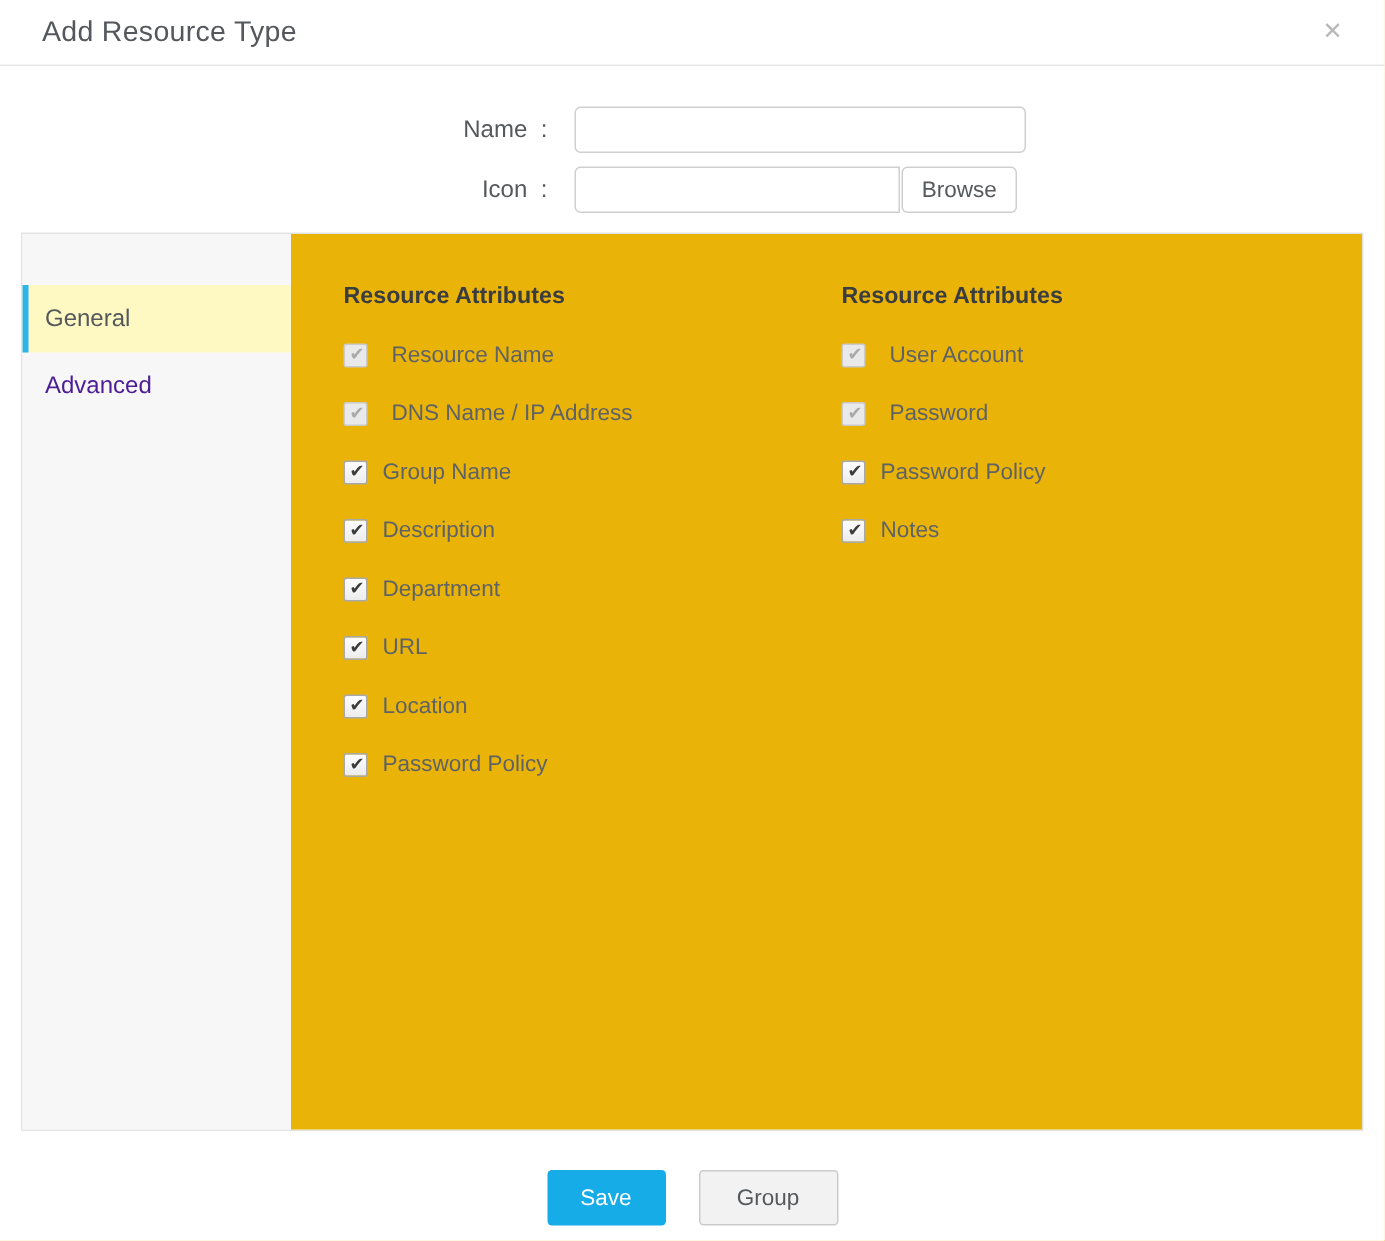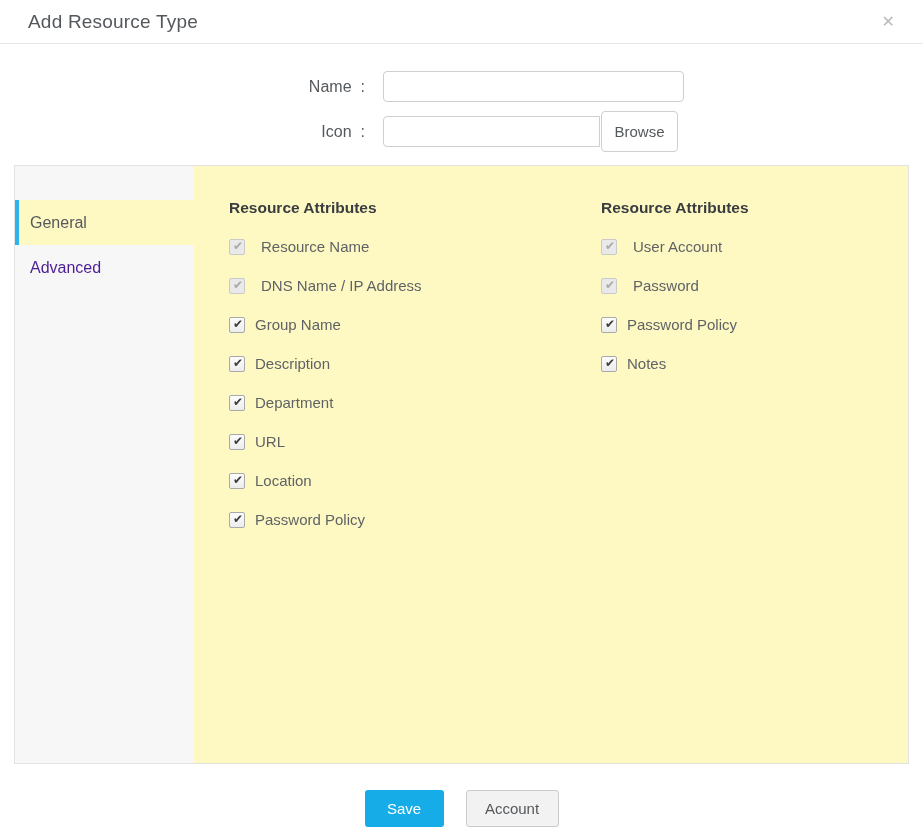--- a/index.html
+++ b/index.html
@@ -40,21 +40,21 @@
   .txt-input {
     margin-left: 18px;
     height: 31px; width: 301px;
     border: 1px solid #cfcfcf; border-radius: 4px;
     font-family: "Liberation Sans", sans-serif;
     font-size: 14px; color: #555; padding: 0 8px;
     outline: none; background: #fff;
   }
   .txt-input.icon-input { width: 217px; border-radius: 4px 0 0 4px; }
   .browse-btn {
-    height: 41px; width: 77px; margin-left: 1px;
+    height: 31px; width: 77px; margin-left: 1px;
     background: #fff; border: 1px solid #cfcfcf; border-radius: 4px;
     font-family: "Liberation Sans", sans-serif;
     font-size: 15px; color: #55595c; cursor: pointer;
   }
 
   
   .panel {
     margin: 13px 14px 0 14px;
     height: 599px;
     border: 1px solid #e3e3e3;
@@ -71,24 +71,23 @@
     border-left: 4px solid transparent;
     font-size: 16px; color: #4c1d95;
     cursor: pointer;
   }
   .tab.active {
     background: #fef9c3;
     border-left-color: #2eb4e9;
     color: #55595c;
   }
   .panel-content {
-    flex: 1; background: #fef9c3;
+    flex: 1; background: #eab308;
     display: flex;
     padding: 33px 0 0 35px;
-    gap: 40px;
   }
   .attr-col { width: 332px; }
   .attr-col:last-child { width: auto; flex: 1; }
   .attr-title {
     font-size: 15.5px; font-weight: 700; color: #3a3d40;
     margin-bottom: 21px;
   }
   .cb-row { display: flex; align-items: center; margin-bottom: 22px; height: 17px; }
   .cb {
     width: 16px; height: 16px; flex-shrink: 0;
@@ -235,16 +234,16 @@
               </span>
               <span class="cb-label">Notes</span>
             </div>
           </div>
       </div>
     </div>
   </div>
 
   <div class="footer">
     <button class="btn btn-save">Save</button>
-    <button class="btn btn-cancel">Account</button>
+    <button class="btn btn-cancel">Group</button>
   </div>
 
 </div>
 
 </body></html>

